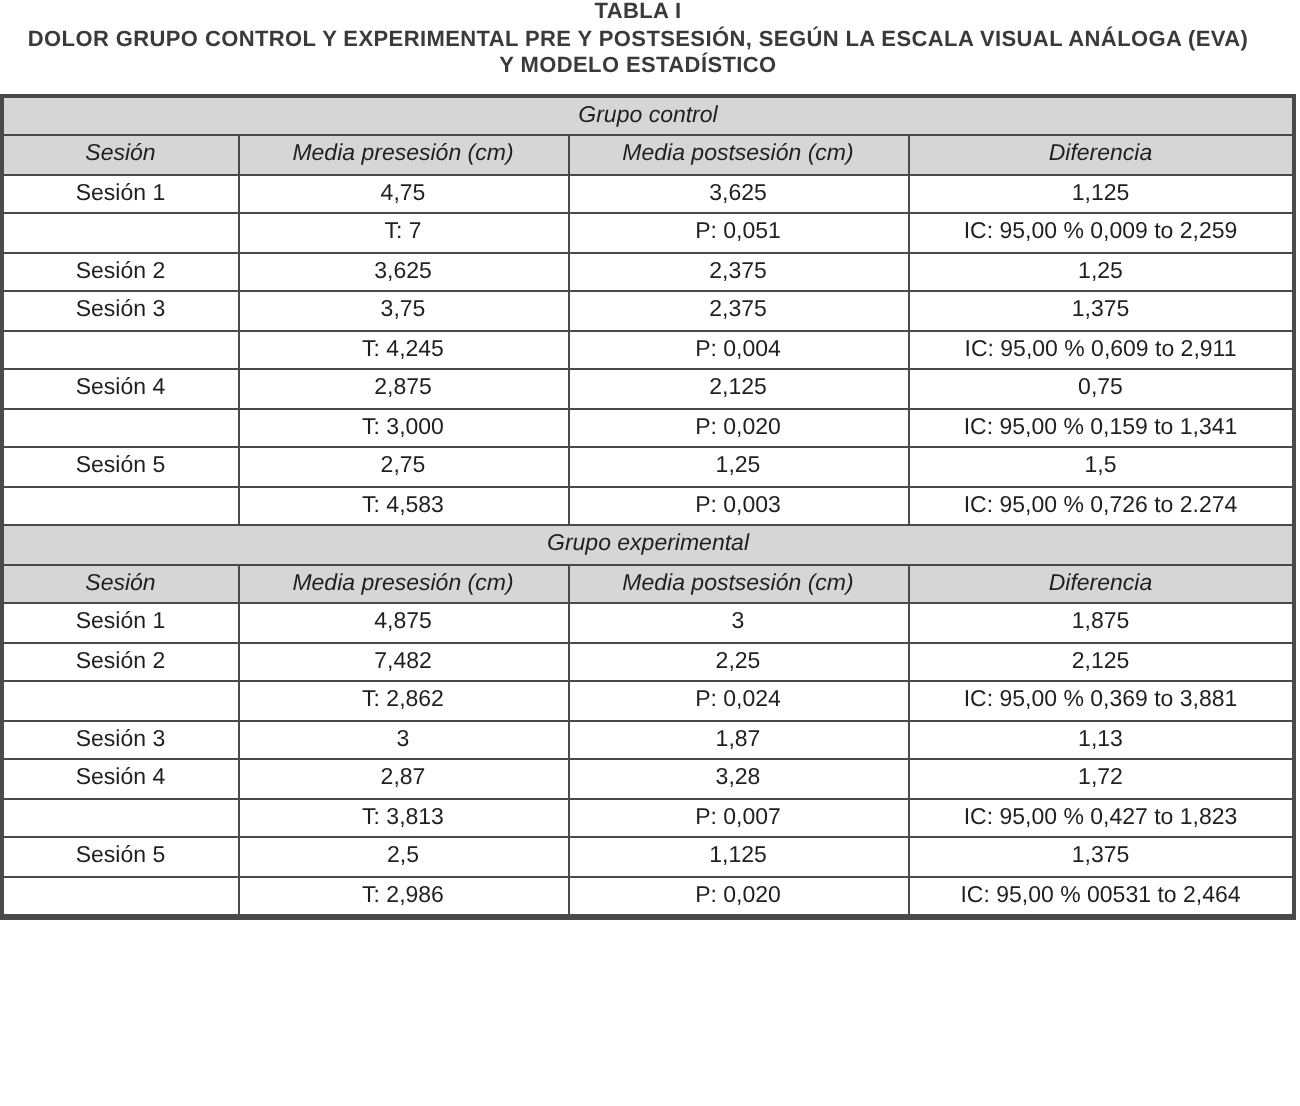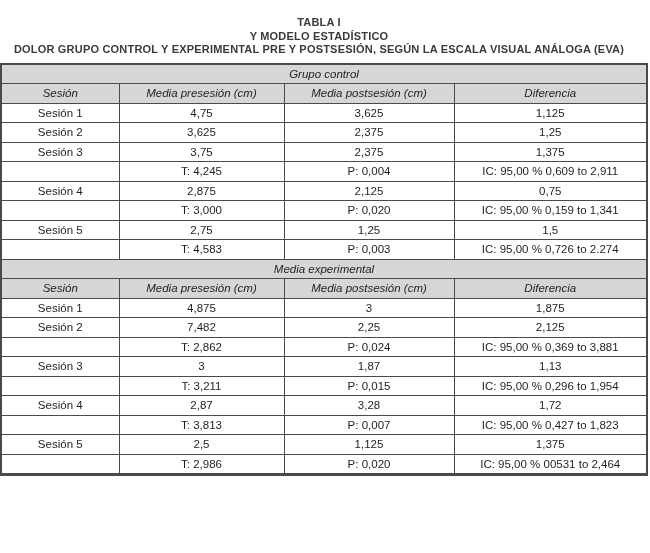--- a/index.html
+++ b/index.html
@@ -11,21 +11,21 @@
     width: 650px;
     height: 553px;
     font-family: "Liberation Sans", sans-serif;
     color: var(--text-color, #1f1f1f);
     overflow: hidden;
   }
   .page {
     width: 638px;
     height: 553px;
     box-sizing: border-box;
-    padding-top: 16px;
+    padding-top: 0;
   }
   .caption {
     text-align: center;
     font-weight: bold;
     font-size: 11px;
     line-height: 13.5px;
     color: #3a3a3a;
     letter-spacing: 0.2px;
   }
   table.data-table {
@@ -57,22 +57,22 @@
   col.c2 { width: 165px; }
   col.c3 { width: 170px; }
   col.c4 { width: 193px; }
 </style>
 </head>
 <body>
 
 <div class="page">
   <div class="caption">
     <div>TABLA I</div>
+    <div>DOLOR GRUPO CONTROL Y EXPERIMENTAL PRE Y POSTSESIÓN, SEGÚN LA ESCALA VISUAL ANÁLOGA (EVA)</div>
     <div>Y MODELO ESTADÍSTICO</div>
-    <div>DOLOR GRUPO CONTROL Y EXPERIMENTAL PRE Y POSTSESIÓN, SEGÚN LA ESCALA VISUAL ANÁLOGA (EVA)</div>
   </div>
 
   <table class="data-table" id="data-table">
     <colgroup>
       <col class="c1">
         <col class="c2">
         <col class="c3">
         <col class="c4">
     </colgroup>
     <tbody id="table-body">
@@ -85,20 +85,26 @@
           <td class="col-header">Media postsesión (cm)</td>
           <td class="col-header">Diferencia</td>
         </tr>
         <tr>
           <td>Sesión 1</td>
           <td>4,75</td>
           <td>3,625</td>
           <td>1,125</td>
         </tr>
         <tr>
+          <td></td>
+          <td>T: 7</td>
+          <td>P: 0,051</td>
+          <td>IC: 95,00 % 0,009 to 2,259</td>
+        </tr>
+        <tr>
           <td>Sesión 2</td>
           <td>3,625</td>
           <td>2,375</td>
           <td>1,25</td>
         </tr>
         <tr>
           <td>Sesión 3</td>
           <td>3,75</td>
           <td>2,375</td>
           <td>1,375</td>
@@ -127,21 +133,21 @@
           <td>1,25</td>
           <td>1,5</td>
         </tr>
         <tr>
           <td></td>
           <td>T: 4,583</td>
           <td>P: 0,003</td>
           <td>IC: 95,00 % 0,726 to 2.274</td>
         </tr>
         <tr>
-          <td colspan="4" class="group-header">Media experimental</td>
+          <td colspan="4" class="group-header">Grupo experimental</td>
         </tr>
         <tr>
           <td class="col-header">Sesión</td>
           <td class="col-header">Media presesión (cm)</td>
           <td class="col-header">Media postsesión (cm)</td>
           <td class="col-header">Diferencia</td>
         </tr>
         <tr>
           <td>Sesión 1</td>
           <td>4,875</td>
@@ -158,26 +164,20 @@
           <td></td>
           <td>T: 2,862</td>
           <td>P: 0,024</td>
           <td>IC: 95,00 % 0,369 to 3,881</td>
         </tr>
         <tr>
           <td>Sesión 3</td>
           <td>3</td>
           <td>1,87</td>
           <td>1,13</td>
-        </tr>
-        <tr>
-          <td></td>
-          <td>T: 3,211</td>
-          <td>P: 0,015</td>
-          <td>IC: 95,00 % 0,296 to 1,954</td>
         </tr>
         <tr>
           <td>Sesión 4</td>
           <td>2,87</td>
           <td>3,28</td>
           <td>1,72</td>
         </tr>
         <tr>
           <td></td>
           <td>T: 3,813</td>

